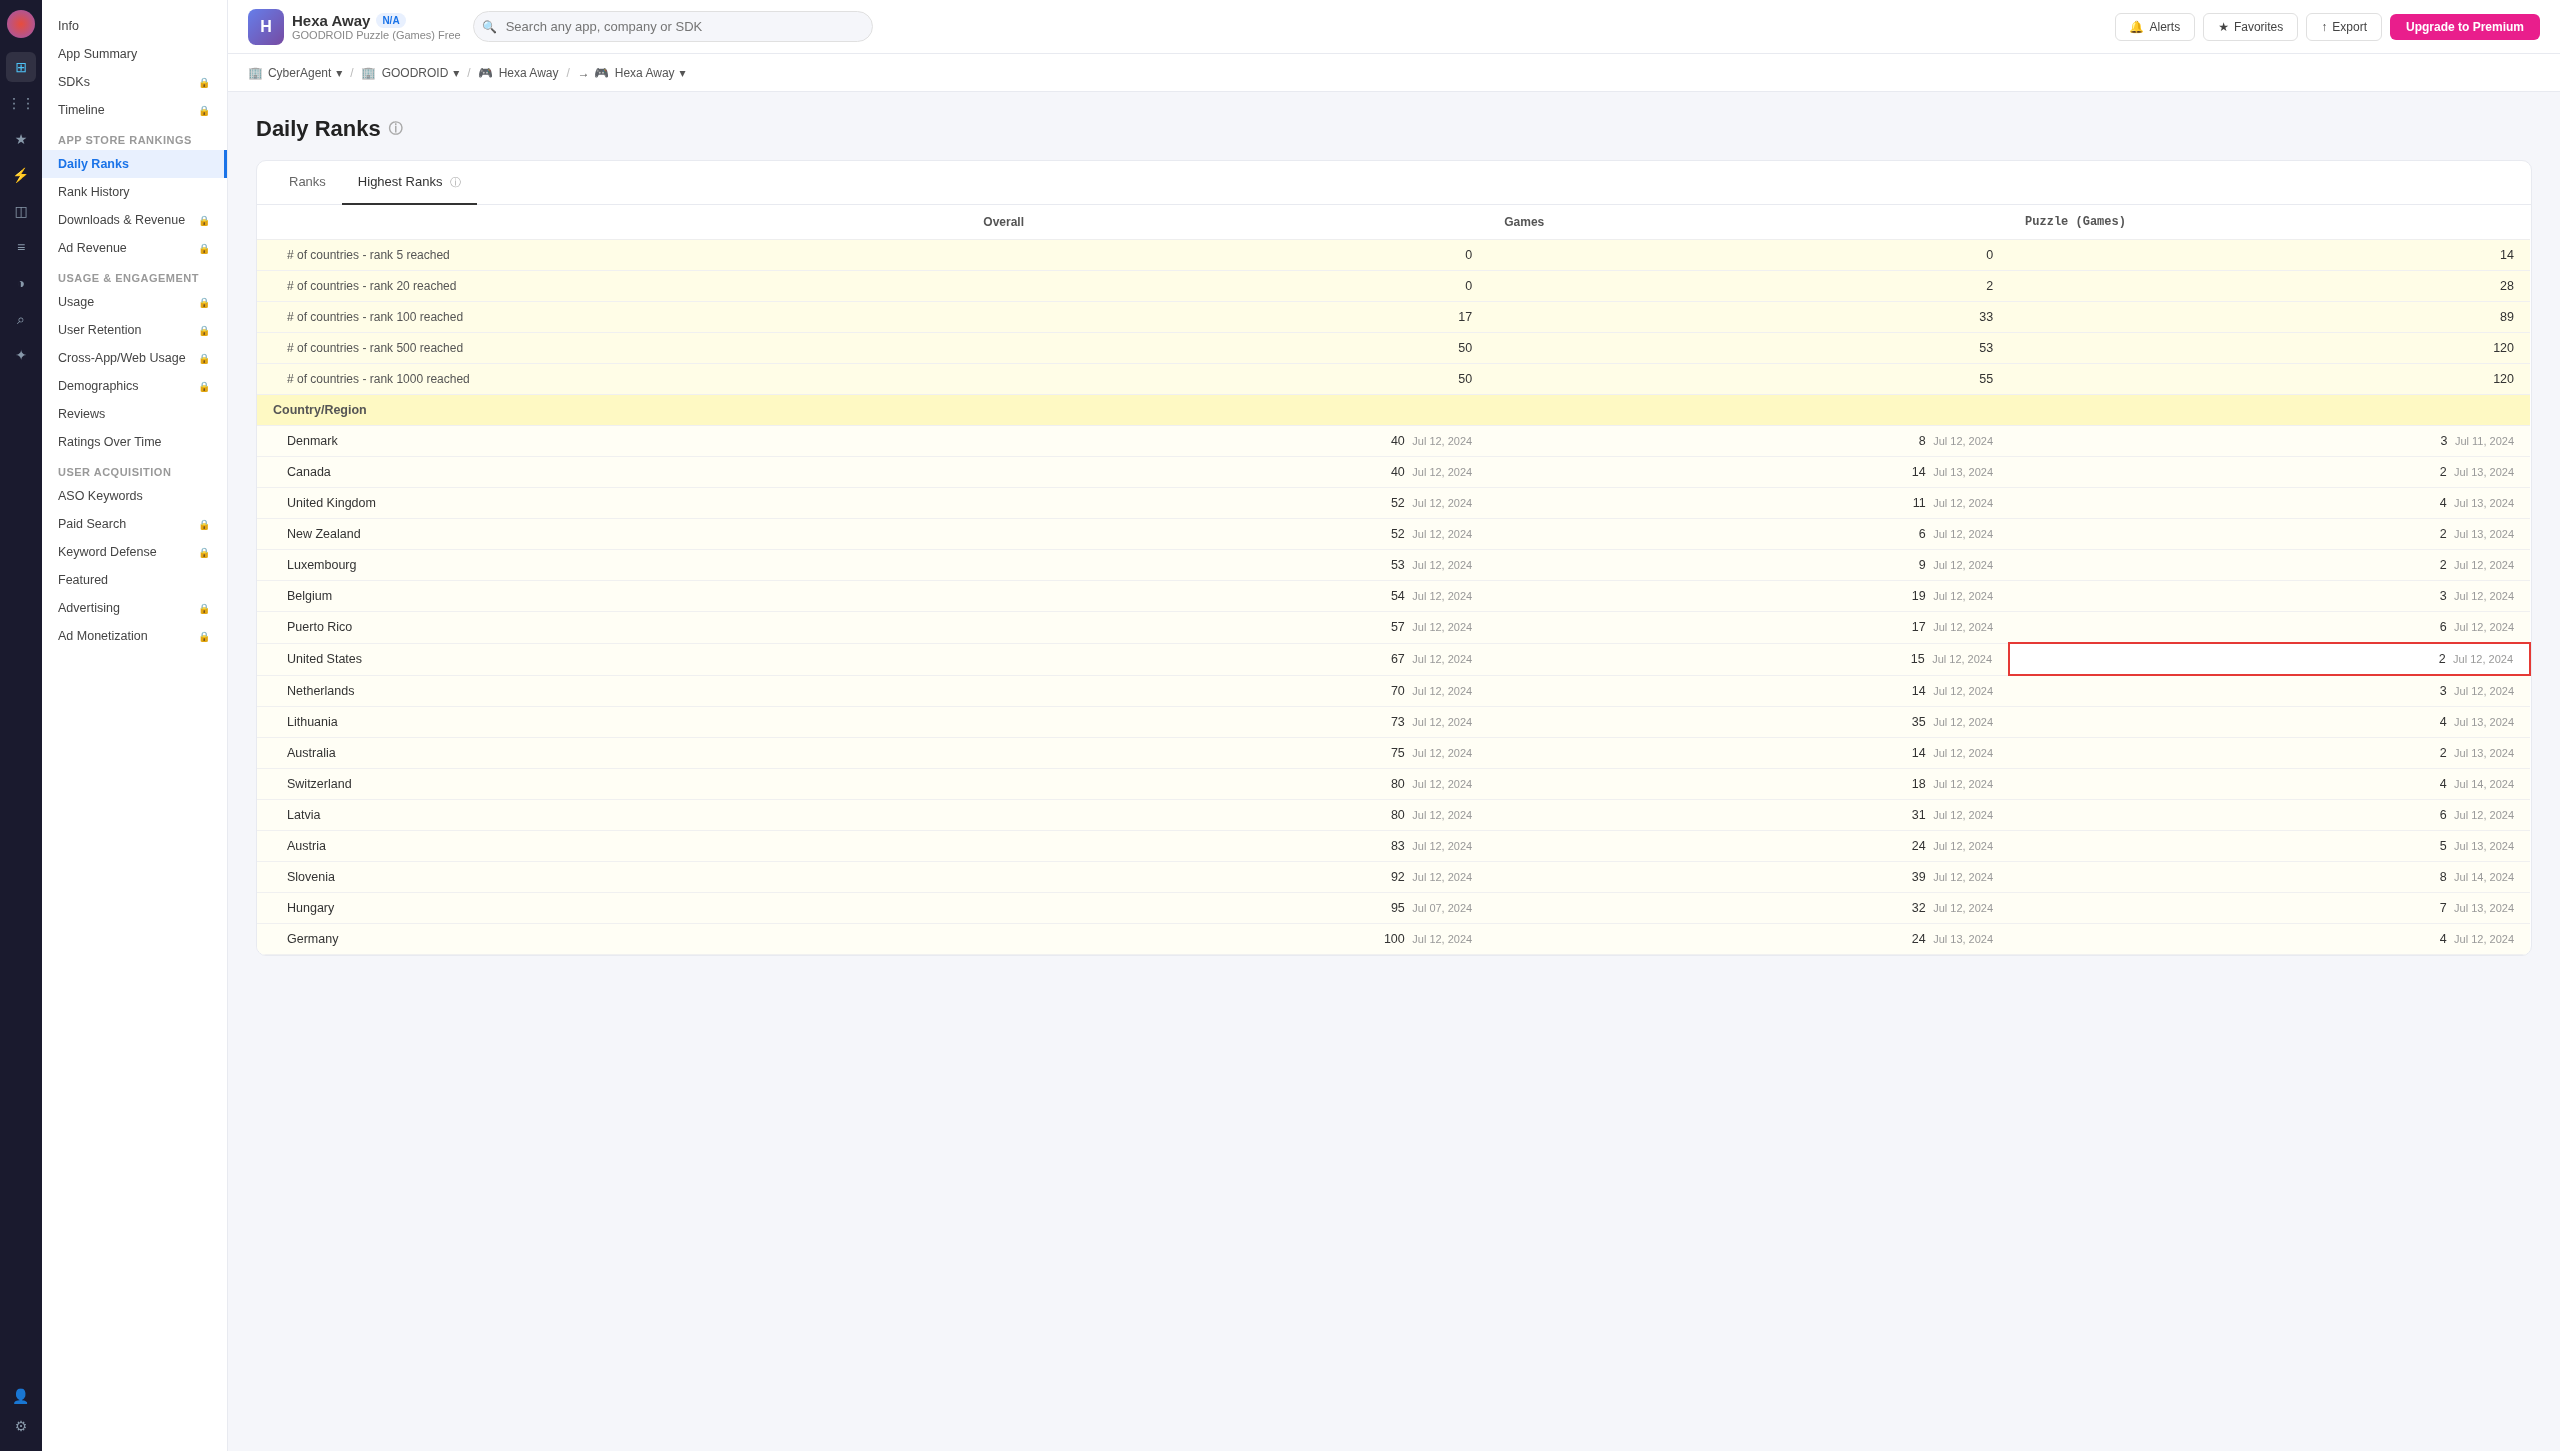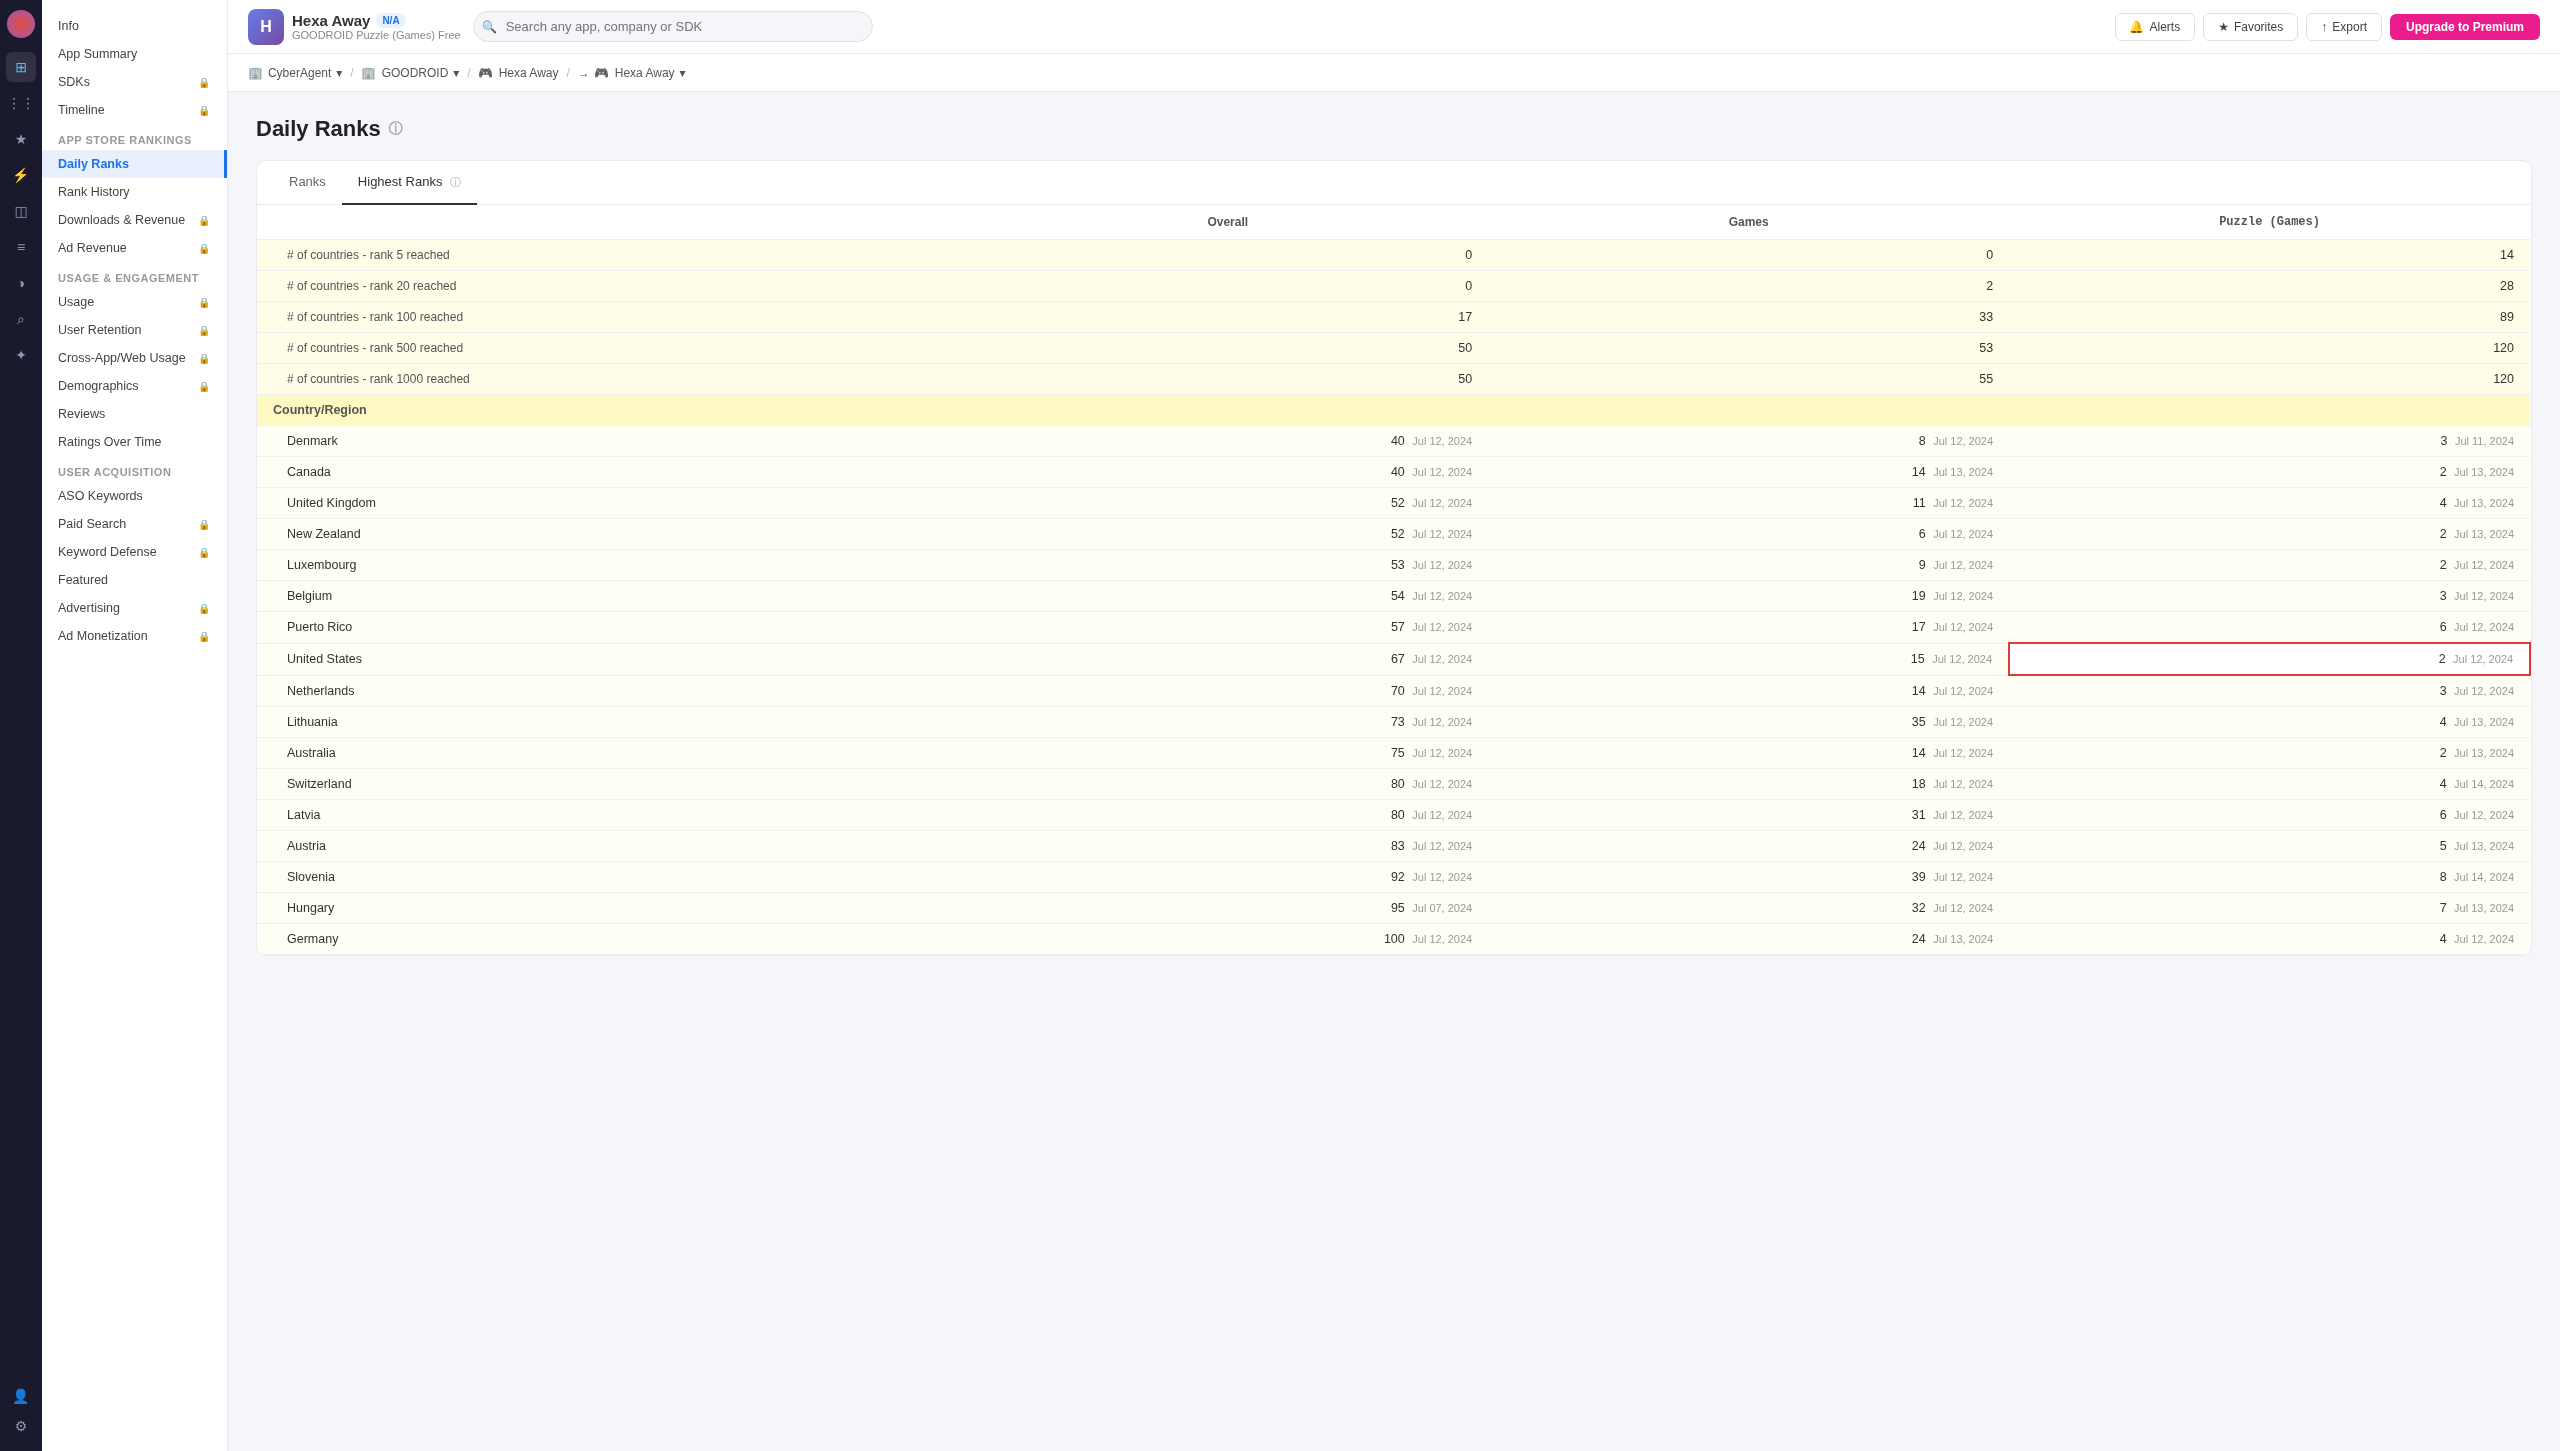--- a/index.html
+++ b/index.html
@@ -49,21 +49,21 @@
     
     .card { background: #fff; border-radius: 10px; border: 1px solid #e8eaf0; padding: 0; overflow: hidden; }
 
     
     .tabs { display: flex; border-bottom: 1px solid #e8eaf0; padding: 0 16px; }
     .tab { padding: 13px 16px; cursor: pointer; font-size: 13px; color: #666; border-bottom: 2px solid transparent; margin-bottom: -1px; }
     .tab.active { color: #333; border-bottom-color: #333; font-weight: 500; }
 
     
     .data-table { width: 100%; border-collapse: collapse; font-size: 12.5px; }
-    .data-table th { padding: 10px 16px; text-align: center; font-weight: 600; color: #555; font-size: 12px; border-bottom: 1px solid #eee; }
+    .data-table th { padding: 10px 16px; text-align: left; font-weight: 600; color: #555; font-size: 12px; border-bottom: 1px solid #eee; }
     .data-table th.left { text-align: left; }
     .data-table td { padding: 8px 16px; border-bottom: 1px solid #f0f0f0; text-align: right; }
     .data-table td.left { text-align: left; padding-left: 30px; }
 
     
     .summary-row td { background: #fffde7; }
     .summary-row td.label { text-align: left; color: #555; font-size: 12px; }
 
     
     .country-row td { background: #fffef5; }

